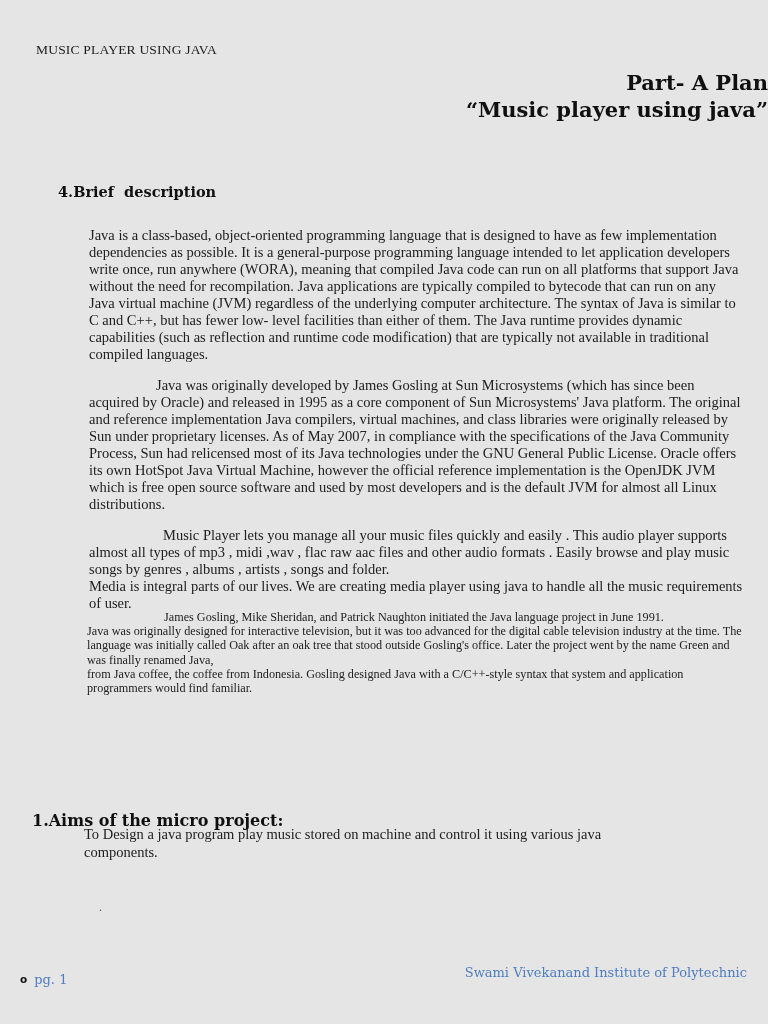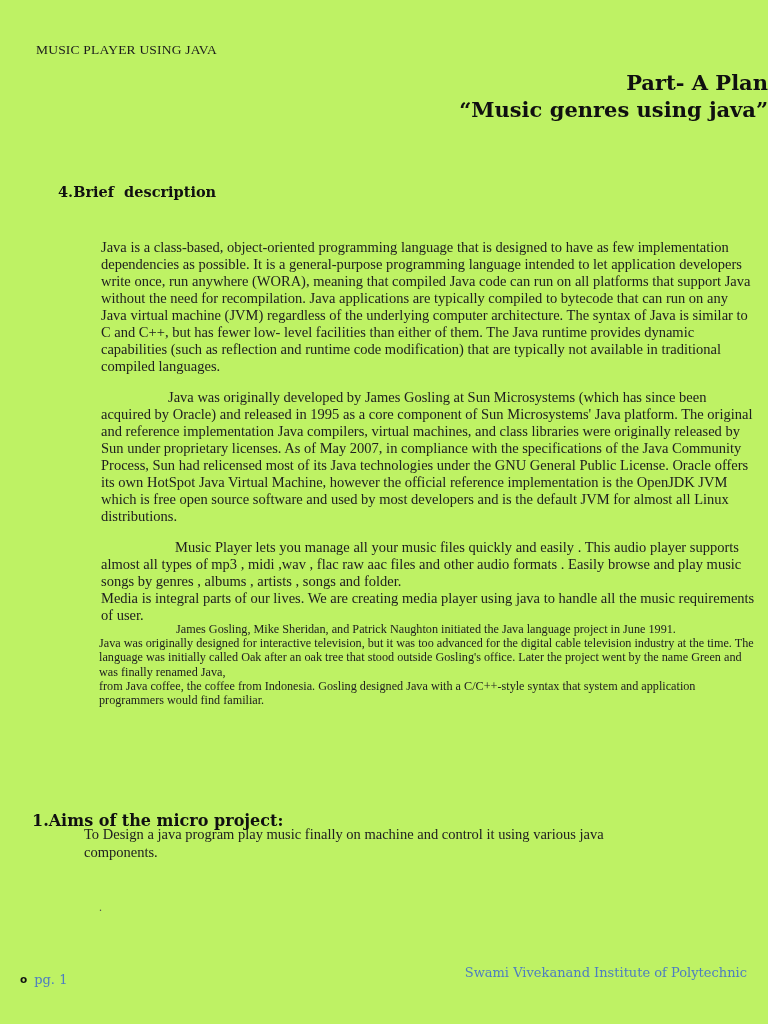--- a/index.html
+++ b/index.html
@@ -4,21 +4,21 @@
 <style>
   html, body {
     margin: 0;
     padding: 0;
     background: #ffffff;
   }
   .page {
     position: relative;
     width: 768px;
     height: 1024px;
-    background: #bef264;
+    background: #e5e5e5;
     overflow: hidden;
     font-family: "Liberation Serif", serif;
     color: #1f1f1f;
   }
   .doc-header {
     position: absolute;
     left: 36px;
     top: 42px;
     font-family: "Liberation Serif", serif;
     font-size: 13.5px;
@@ -56,21 +56,21 @@
     font-size: 16px;
   }
   .para {
     position: absolute;
     left: 85px;
     width: 655px;
     font-size: 14.5px;
     line-height: 17px;
     white-space: pre-line;
     color: #202020;
-    margin: 16px;
+    margin: 4px;
   }
   .p1 { top: 223px; }
   .p2 { top: 373px; text-indent: 67px; font-family: Liberation Serif, serif; }
   .p3 { top: 523px; text-indent: 74px; }
   .p4 {
     top: 606px;
     left: 83px;
     width: 660px;
     font-size: 12.2px;
     line-height: 14.2px;
@@ -124,39 +124,39 @@
 </style>
 </head>
 <body>
 
 <div class="page">
 
   <div class="doc-header">MUSIC PLAYER USING JAVA</div>
 
   <div class="title-block">
     <div>Part- A Plan</div>
-    <div>“Music genres using java”</div>
+    <div>“Music player using java”</div>
   </div>
 
   <h2 class="section-heading brief-heading">4.Brief  description</h2>
 
   <p class="para p1">Java is a class-based, object-oriented programming language that is designed to have as few implementation dependencies as possible. It is a general-purpose programming language intended to let application developers write once, run anywhere (WORA), meaning that compiled Java code can run on all platforms that support Java without the need for recompilation. Java applications are typically compiled to bytecode that can run on any Java virtual machine (JVM) regardless of the underlying computer architecture. The syntax of Java is similar to C and C++, but has fewer low- level facilities than either of them. The Java runtime provides dynamic capabilities (such as reflection and runtime code modification) that are typically not available in traditional compiled languages.</p>
 
   <p class="para p2">Java was originally developed by James Gosling at Sun Microsystems (which has since been acquired by Oracle) and released in 1995 as a core component of Sun Microsystems' Java platform. The original and reference implementation Java compilers, virtual machines, and class libraries were originally released by Sun under proprietary licenses. As of May 2007, in compliance with the specifications of the Java Community Process, Sun had relicensed most of its Java technologies under the GNU General Public License. Oracle offers its own HotSpot Java Virtual Machine, however the official reference implementation is the OpenJDK JVM which is free open source software and used by most developers and is the default JVM for almost all Linux distributions.</p>
 
   <p class="para p3">Music Player lets you manage all your music files quickly and easily . This audio player supports almost all types of mp3 , midi ,wav , flac raw aac files and other audio formats . Easily browse and play music songs by genres , albums , artists , songs and folder.
 Media is integral parts of our lives. We are creating media player using java to handle all the music requirements of user.</p>
 
   <p class="para p4">James Gosling, Mike Sheridan, and Patrick Naughton initiated the Java language project in June 1991.
 Java was originally designed for interactive television, but it was too advanced for the digital cable television industry at the time. The language was initially called Oak after an oak tree that stood outside Gosling's office. Later the project went by the name Green and was finally renamed Java,
 from Java coffee, the coffee from Indonesia. Gosling designed Java with a C/C++-style syntax that system and application programmers would find familiar.</p>
 
   <h2 class="section-heading aims-heading">1.Aims of the micro project:</h2>
 
-  <p class="aims-body">To Design a java program play music finally on machine and control it using various java components.</p>
+  <p class="aims-body">To Design a java program play music stored on machine and control it using various java components.</p>
 
   <span class="stray-dot">.</span>
 
   <div class="footer-left">
     <span class="footer-bullet">o</span><span class="footer-page">pg. 1</span>
   </div>
 
   <div class="footer-right">Swami Vivekanand Institute of Polytechnic</div>
 
 </div>

